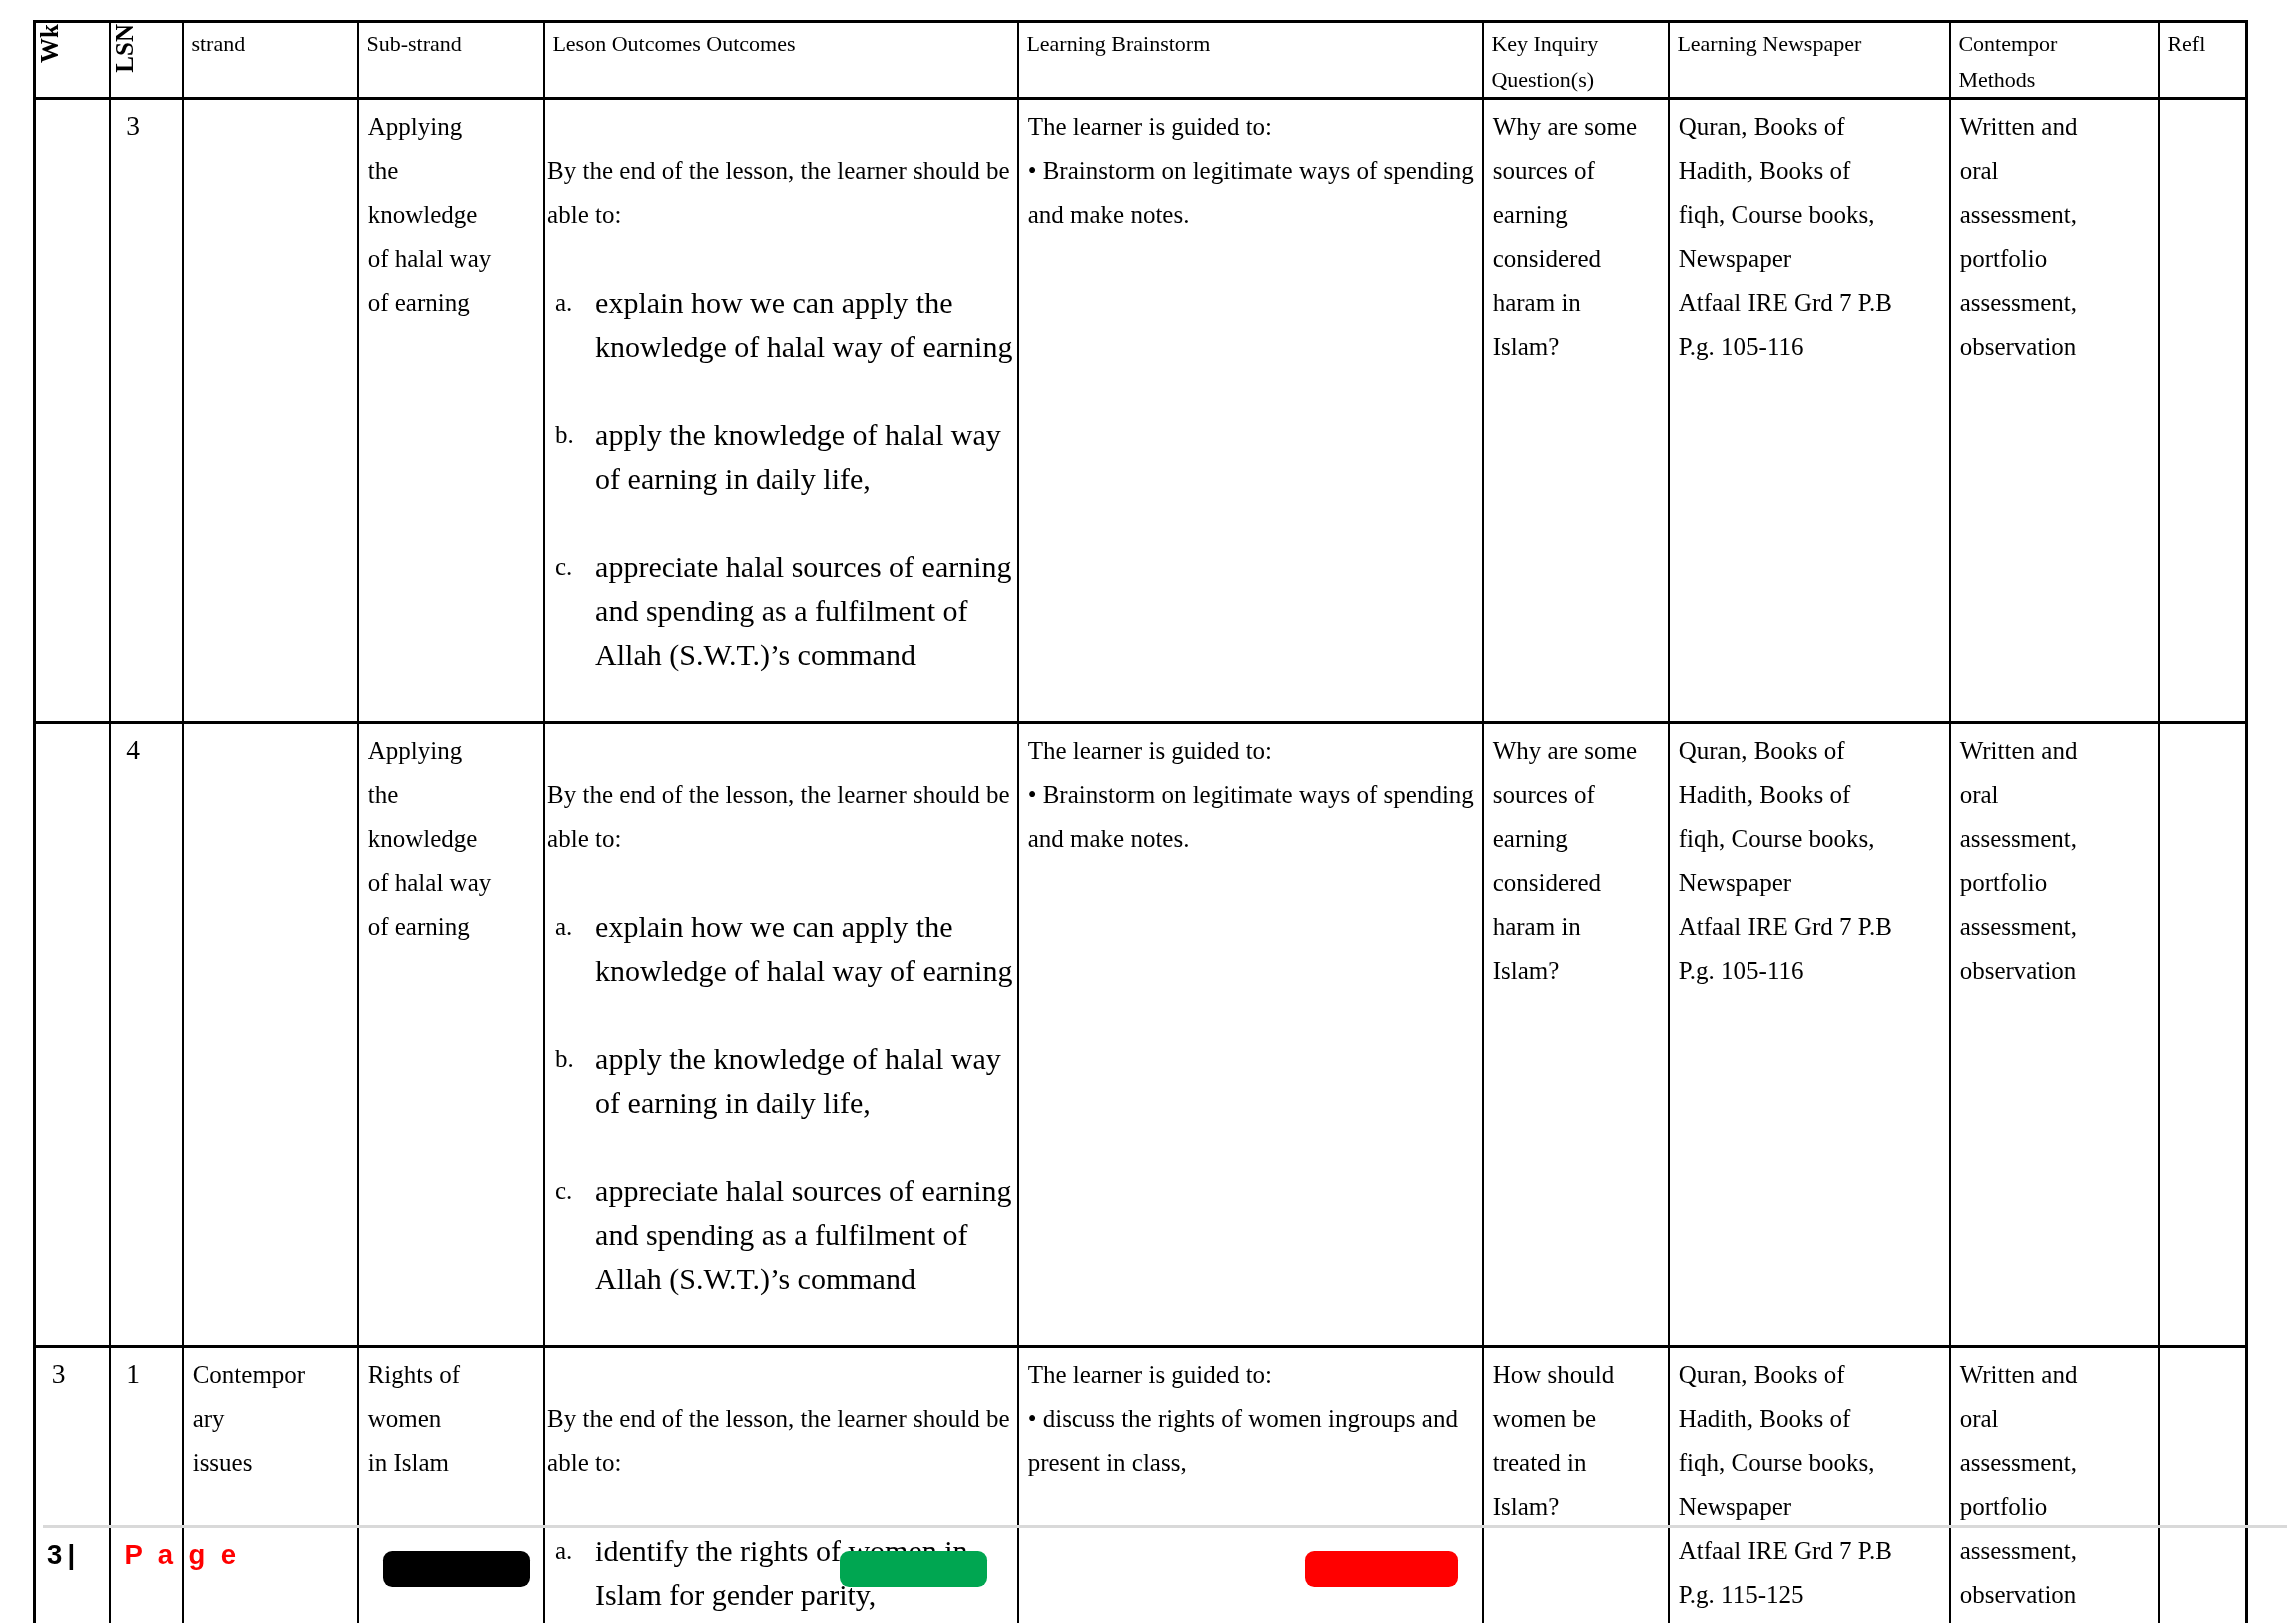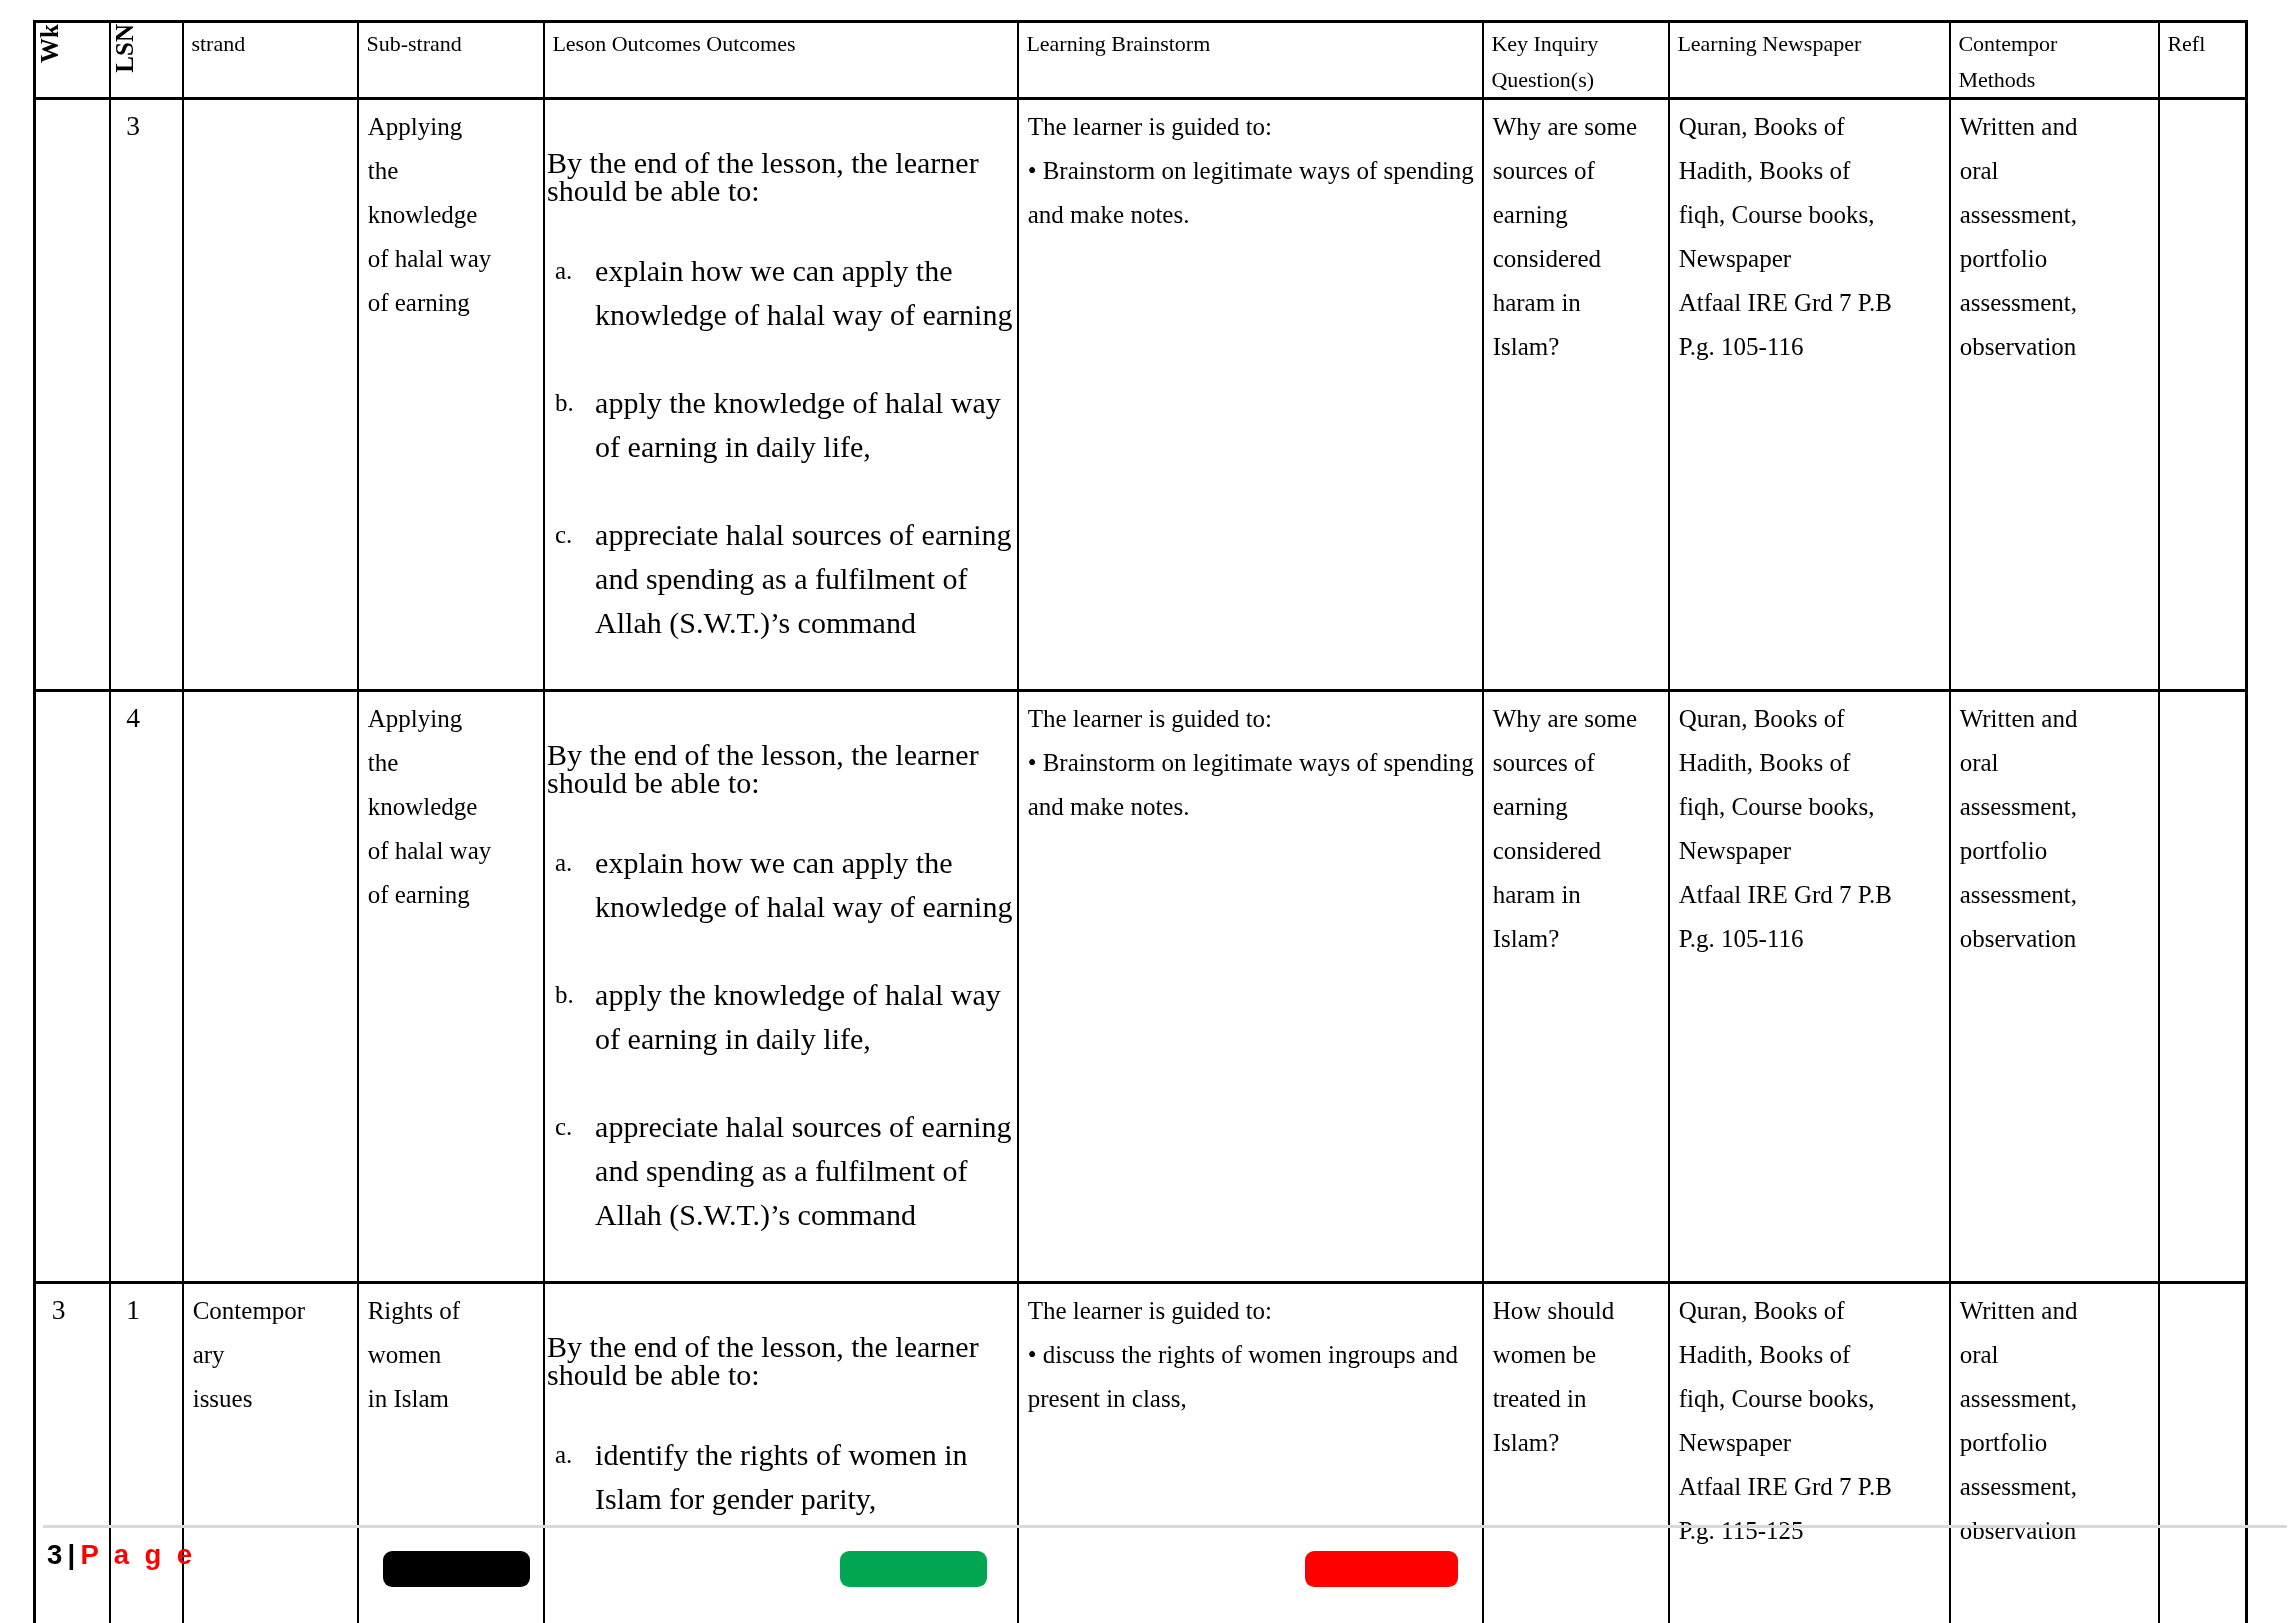--- a/index.html
+++ b/index.html
@@ -50,37 +50,37 @@
     white-space:pre-line;
   }
   td.cell-num {
     font-size:27.5px;
     font-weight:bold;
     padding:9.2px 0 0 15.7px;
     line-height:1.2;
   }
   td.cell-strand { word-break:break-all; padding-right:31px; }
   td.cell-outcomes { padding-left:2.6px; padding-right:3.9px; }
-  .outcome-intro { font-size:30px; line-height:28px; }
+  .outcome-intro { font-size:25px; line-height:44px; }
   .outcome-item { display:flex; }
   .outcome-item .om { width:48px; flex:0 0 48px; padding-left:7.9px; box-sizing:border-box; font-size:25px; line-height:44px; }
   .outcome-item .ot { flex:1; font-size:30px; line-height:44px; }
   .footer-line {
     position:absolute; left:43px; width:2244px; top:1525px; height:2.6px;
     background:#d9d9d9;
   }
   .footer-text {
     position:absolute; left:47px; top:1539px;
     font-family:"Liberation Sans","DejaVu Sans",sans-serif;
     font-size:27.5px; font-weight:bold;
     letter-spacing:1.3px;
     white-space:pre;
   }
   .footer-text .sep { padding:0 3.9px; }
-  .footer-text .pg { letter-spacing:3.9px; }
+  .footer-text .pg { letter-spacing:3.9px;margin-left:44px; }
   .shape {
     position:absolute; top:1551px; height:36px; width:147px;
     border-radius:9.2px;
   }
   .shape-black { left:383px; }
   .shape-green { left:840px; }
   .shape-red   { left:1305px; width:153px; }
 </style>
 </head>
 <body>

